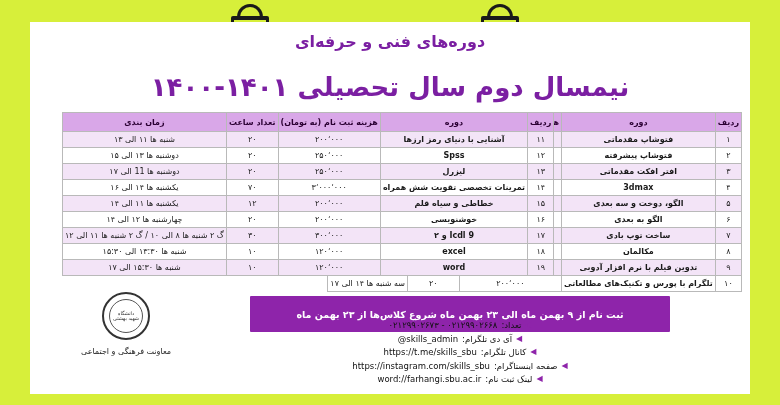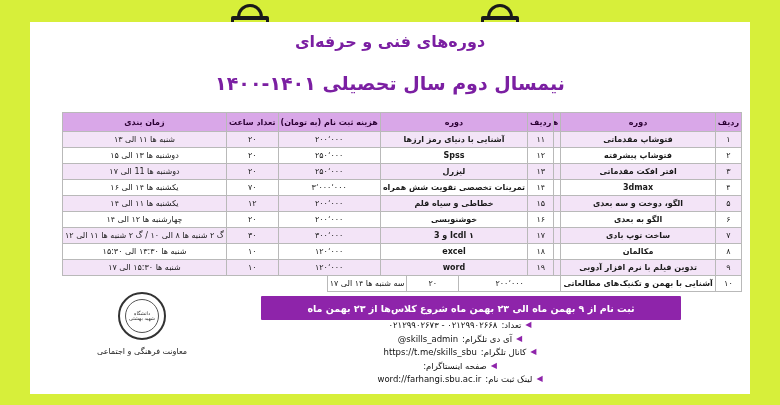--- a/index.html
+++ b/index.html
@@ -57,21 +57,21 @@
     font-weight: bold;
     font-size: 16px;
     letter-spacing: 1px;
     direction: rtl;
   }
   .title-sub {
     position: absolute; left: 0; right: 0; top: 72px;
     text-align: center;
     color: #7b1fa2;
     font-weight: bold;
-    font-size: 19px;
+    font-size: 26px;
     direction: rtl;
   }
 
   
   .tbl {
     position: absolute;
     border-collapse: collapse;
     direction: rtl;
     font-size: 8px;
     color: #1a1a1a;
@@ -107,22 +107,22 @@
   #table-left col.c-course { width: 88px; }
   #table-left col.c-fee { width: 72px; }
   #table-left col.c-hours { width: 48px; }
   #table-left col.c-time { width: 100px; }
 
   .course-cell { font-weight: bold; margin-left: 20px; }
 
   
   .banner {
     position: absolute;
-    left: 261px; top: 296px;
-    width: 420px; height: 24px;
+    left: 250px; top: 296px;
+    width: 420px; height: 36px;
     background: #8e24aa;
     color: #ffffff;
     font-size: 9.5px;
     font-weight: bold;
     display: flex;
     align-items: center;
     justify-content: center;
     direction: rtl;
     border-radius: 1px;
   }
@@ -147,21 +147,21 @@
     color: #8e24aa;
     font-size: 8px;
     line-height: 1;
   }
   .contact .row .lbl { color:#111; }
   .contact .row .val { color:#111; direction: ltr; unicode-bidi: embed; text-align: right; }
 
   
   .logo-wrap {
     position: absolute;
-    left: 62px; top: 292px;
+    left: 46px; top: 292px;
     width: 160px;
     text-align: center;
     direction: rtl;
   }
   .logo-circle {
     width: 48px; height: 48px;
     margin: 0 auto 6px auto;
     border: 2px solid #333;
     border-radius: 50%;
     position: relative;
@@ -274,21 +274,21 @@
         </tr>
         <tr>
           <td>۹</td>
           <td class="course-cell">تدوین فیلم با نرم افزار آدوبی</td>
           <td>۲۵۰٬۰۰۰</td>
           <td>۲۰</td>
           <td>سه شنبه ها ۱۴ الی ۱۶</td>
         </tr>
         <tr>
           <td>۱۰</td>
-          <td class="course-cell">آشنایی با بهمن و تکنیک‌های مطالعاتی</td>
+          <td class="course-cell">تلگرام با پورس و تکنیک‌های مطالعاتی</td>
           <td>۲۰۰٬۰۰۰</td>
           <td>۲۰</td>
           <td>سه شنبه ها ۱۴ الی ۱۷</td>
         </tr>
       </tbody>
   </table>
 
   <table class="tbl" id="table-left">
     <colgroup>
       <col class="c-rank">
@@ -344,21 +344,21 @@
         </tr>
         <tr>
           <td>۱۶</td>
           <td class="course-cell">خوشنویسی</td>
           <td>۲۰۰٬۰۰۰</td>
           <td>۲۰</td>
           <td>چهارشنبه ها ۱۲ الی ۱۴</td>
         </tr>
         <tr>
           <td>۱۷</td>
-          <td class="course-cell">Icdl ۱ و 3</td>
+          <td class="course-cell">Icdl 9 و ۲</td>
           <td>۳۰۰٬۰۰۰</td>
           <td>۳۰</td>
           <td>گ ۲ شنبه ها ۸ الی ۱۰ / گ ۲ شنبه ها ۱۱ الی ۱۲</td>
         </tr>
         <tr>
           <td>۱۸</td>
           <td class="course-cell">excel</td>
           <td>۱۲۰٬۰۰۰</td>
           <td>۱۰</td>
           <td>شنبه ها ۱۳:۳۰ الی ۱۵:۳۰</td>
@@ -387,20 +387,21 @@
         <span class="val">@skills_admin</span>
       </div>
       <div class="row">
         <span class="bullet">◀</span>
         <span class="lbl">کانال تلگرام:</span>
         <span class="val">https://t.me/skills_sbu</span>
       </div>
       <div class="row">
         <span class="bullet">◀</span>
         <span class="lbl">صفحه اینستاگرام:</span>
+        <span class="val">https://instagram.com/skills_sbu</span>
       </div>
       <div class="row">
         <span class="bullet">◀</span>
         <span class="lbl">لینک ثبت نام:</span>
         <span class="val">word://farhangi.sbu.ac.ir</span>
       </div>
     </div>
 
   <div class="logo-wrap">
     <div class="logo-circle">

